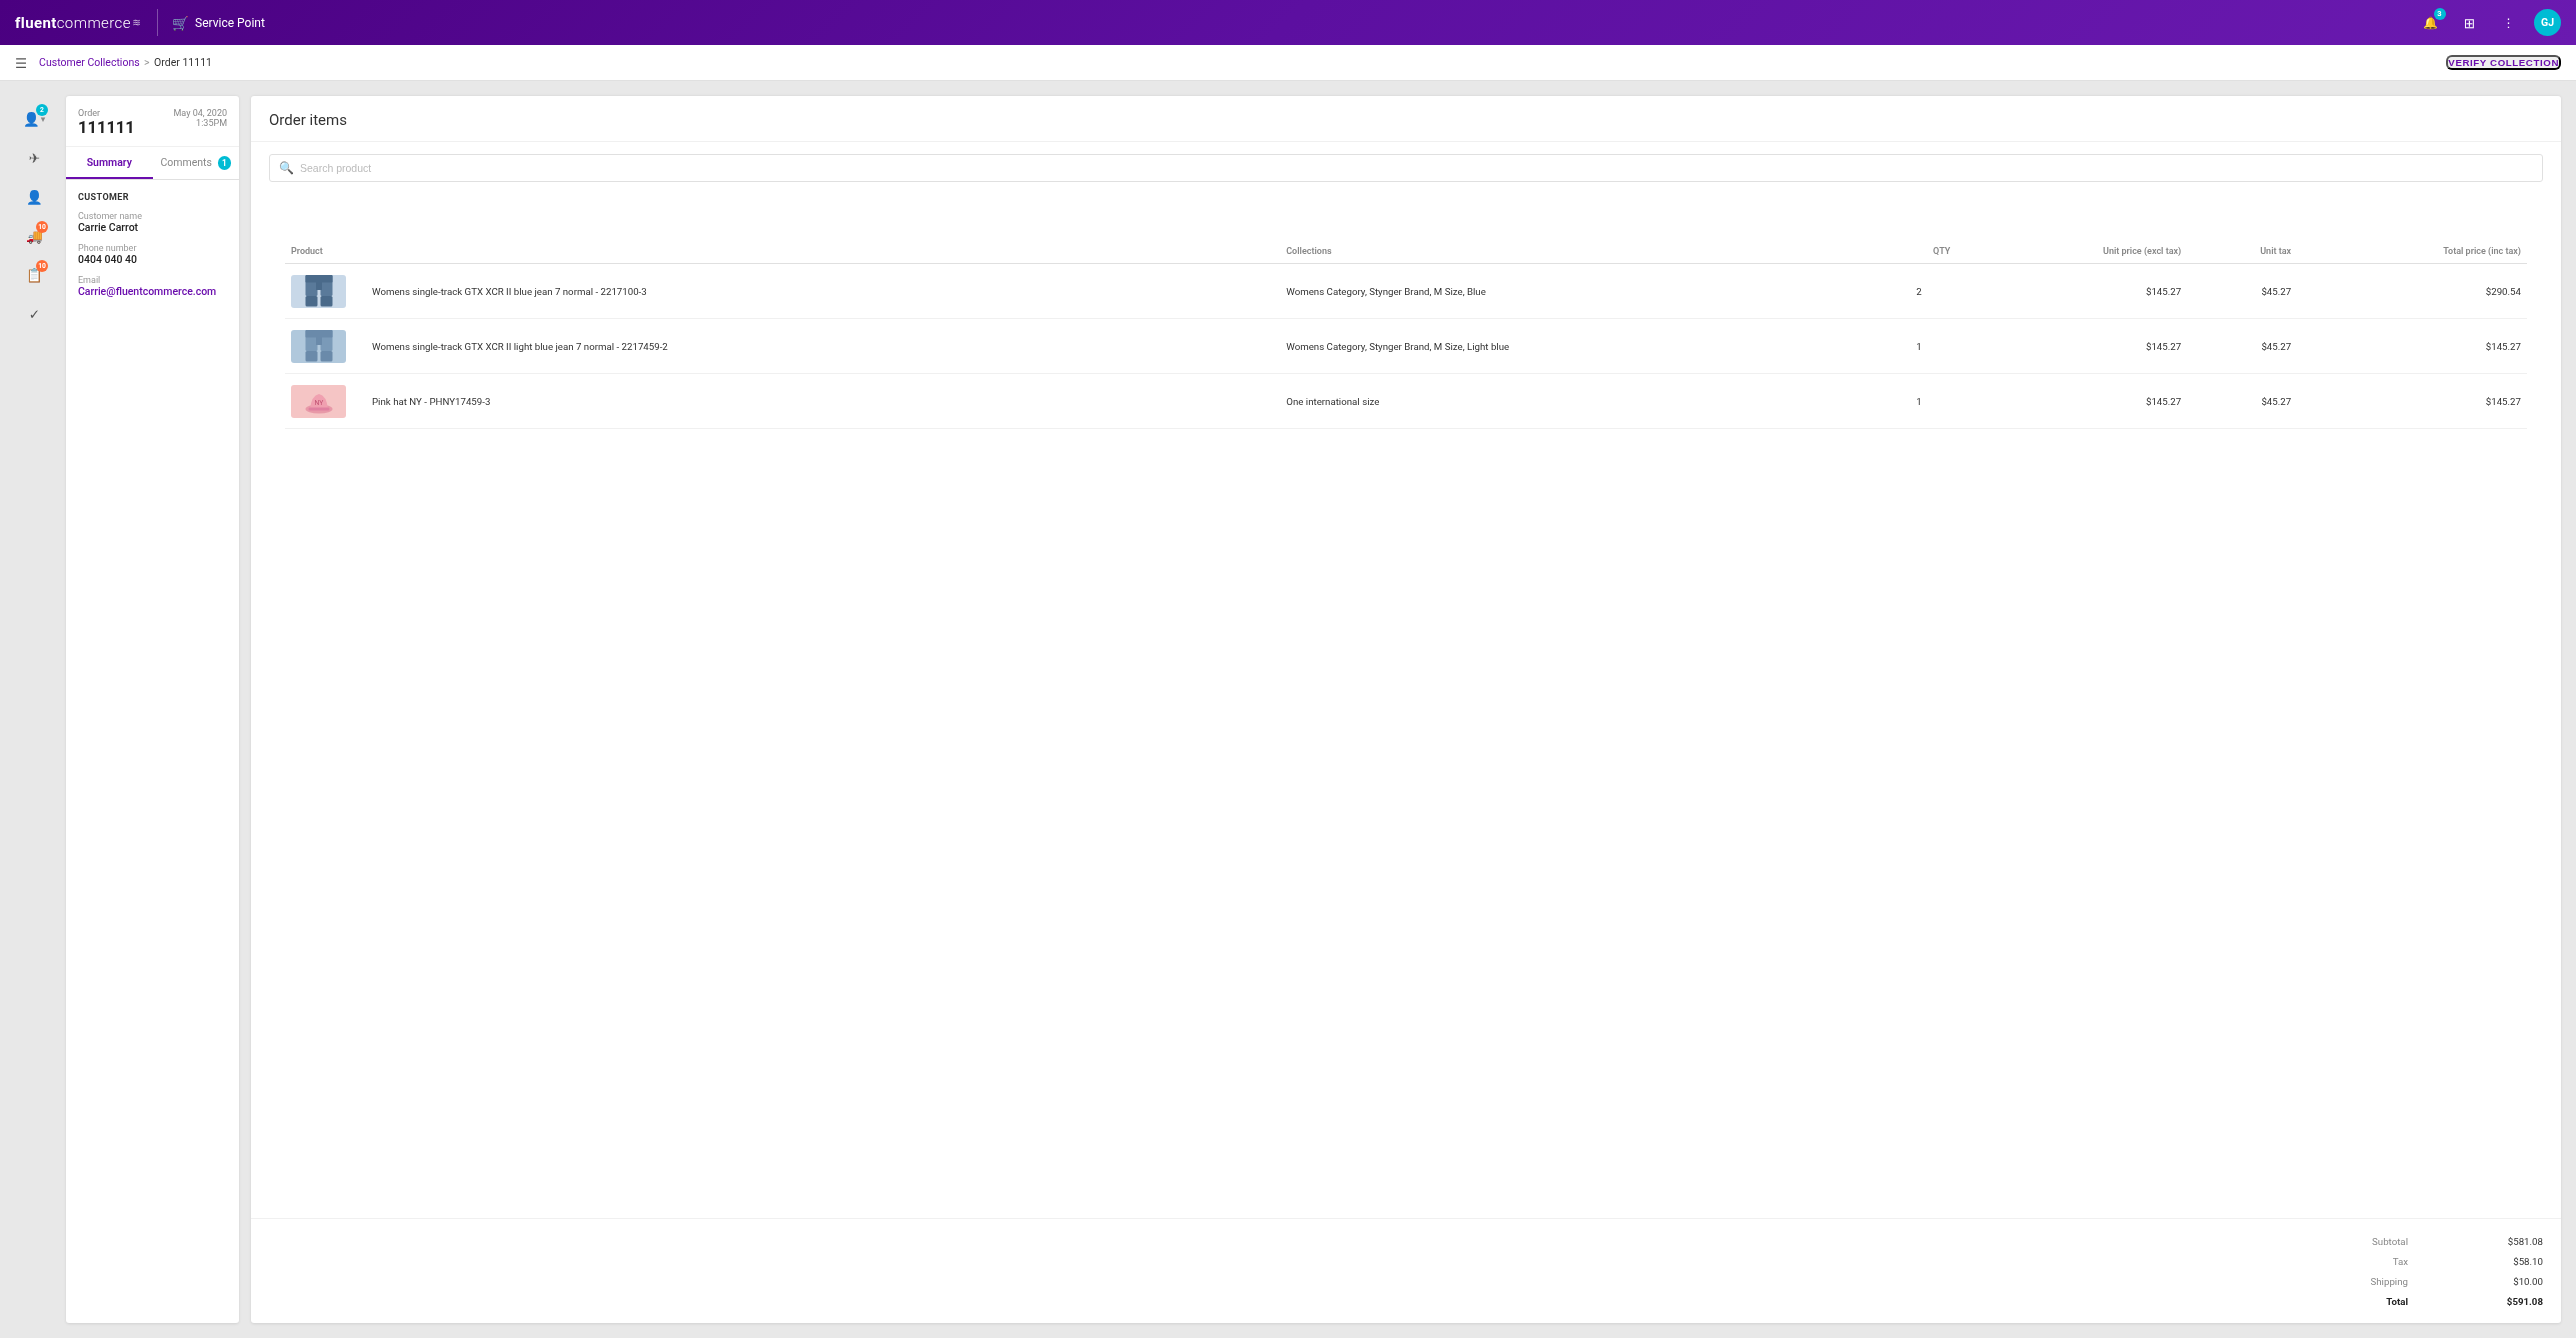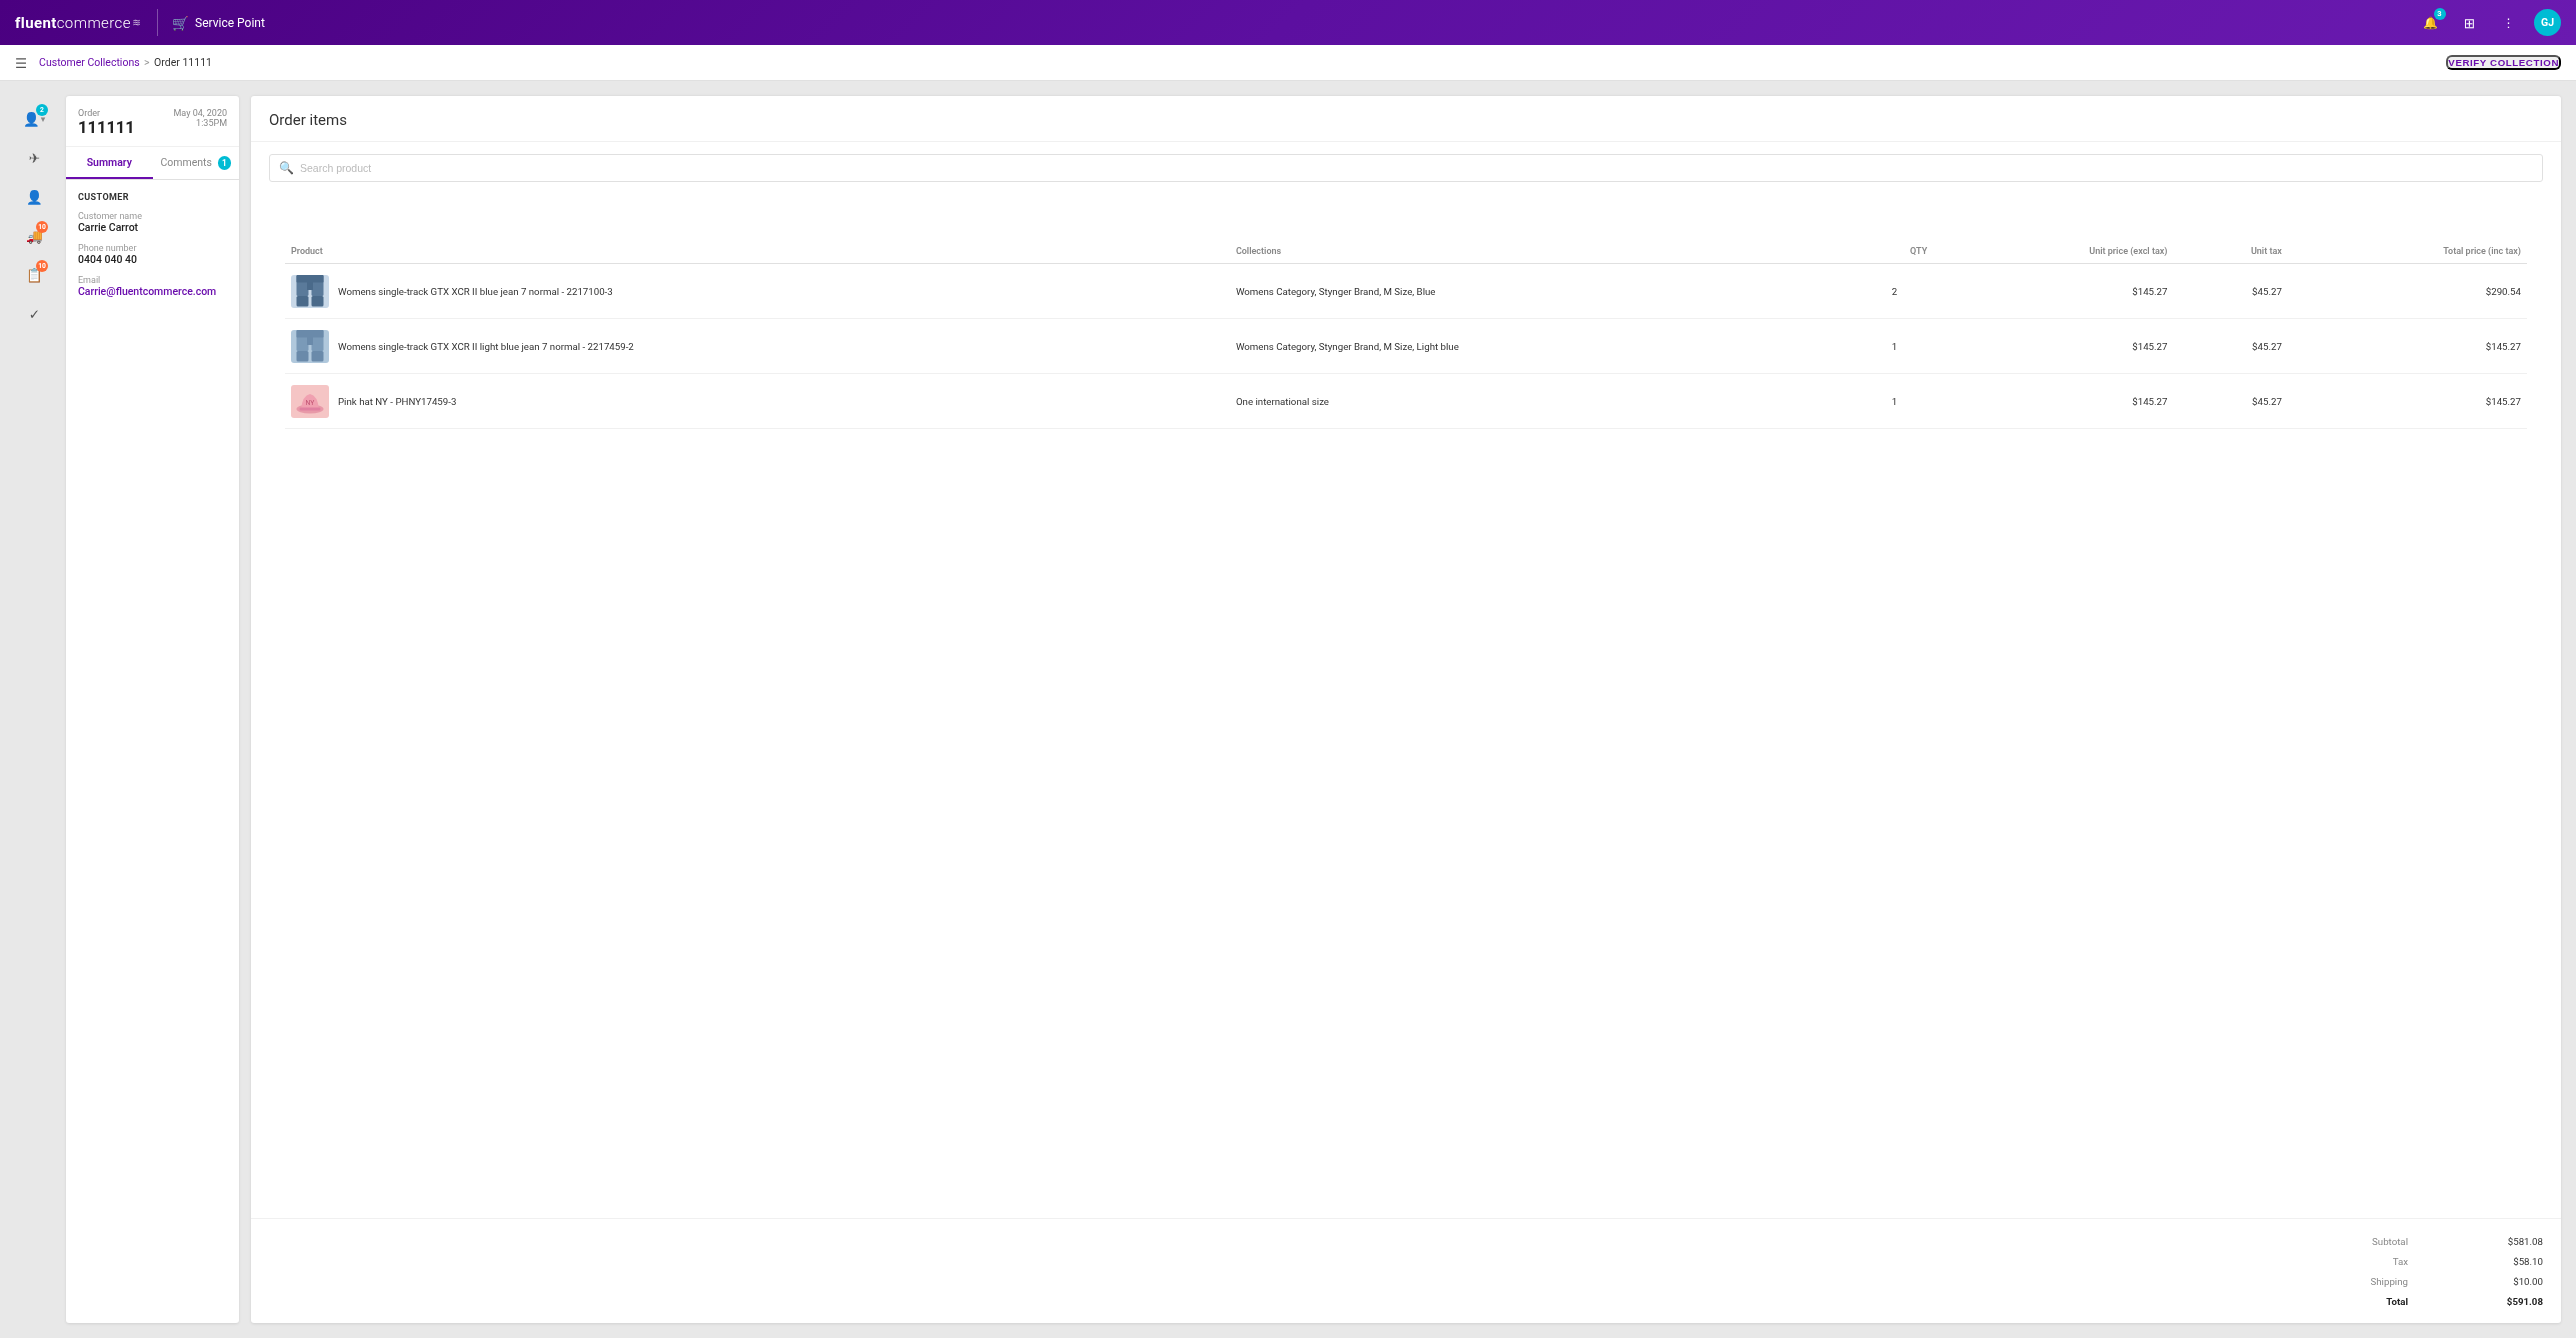--- a/index.html
+++ b/index.html
@@ -339,25 +339,25 @@
       font-size: 9.7px;
       color: #333;
       vertical-align: middle;
       border-bottom: 0.7px solid #f0f0f0;
     }
     td.right { text-align: right; }
     td.center { text-align: center; }
     .product-cell {
       display: flex;
       align-items: center;
-      gap: 9px;
+      gap: 26px;
       text-align: right;
     }
     .product-img {
-      width: 38px;
+      width: 55px;
       height: 33px;
       border-radius: 3px;
       object-fit: cover;
       background: #f0f0f0;
       display: flex;
       align-items: center;
       justify-content: center;
       overflow: hidden;
       flex-shrink: 0;
     }

